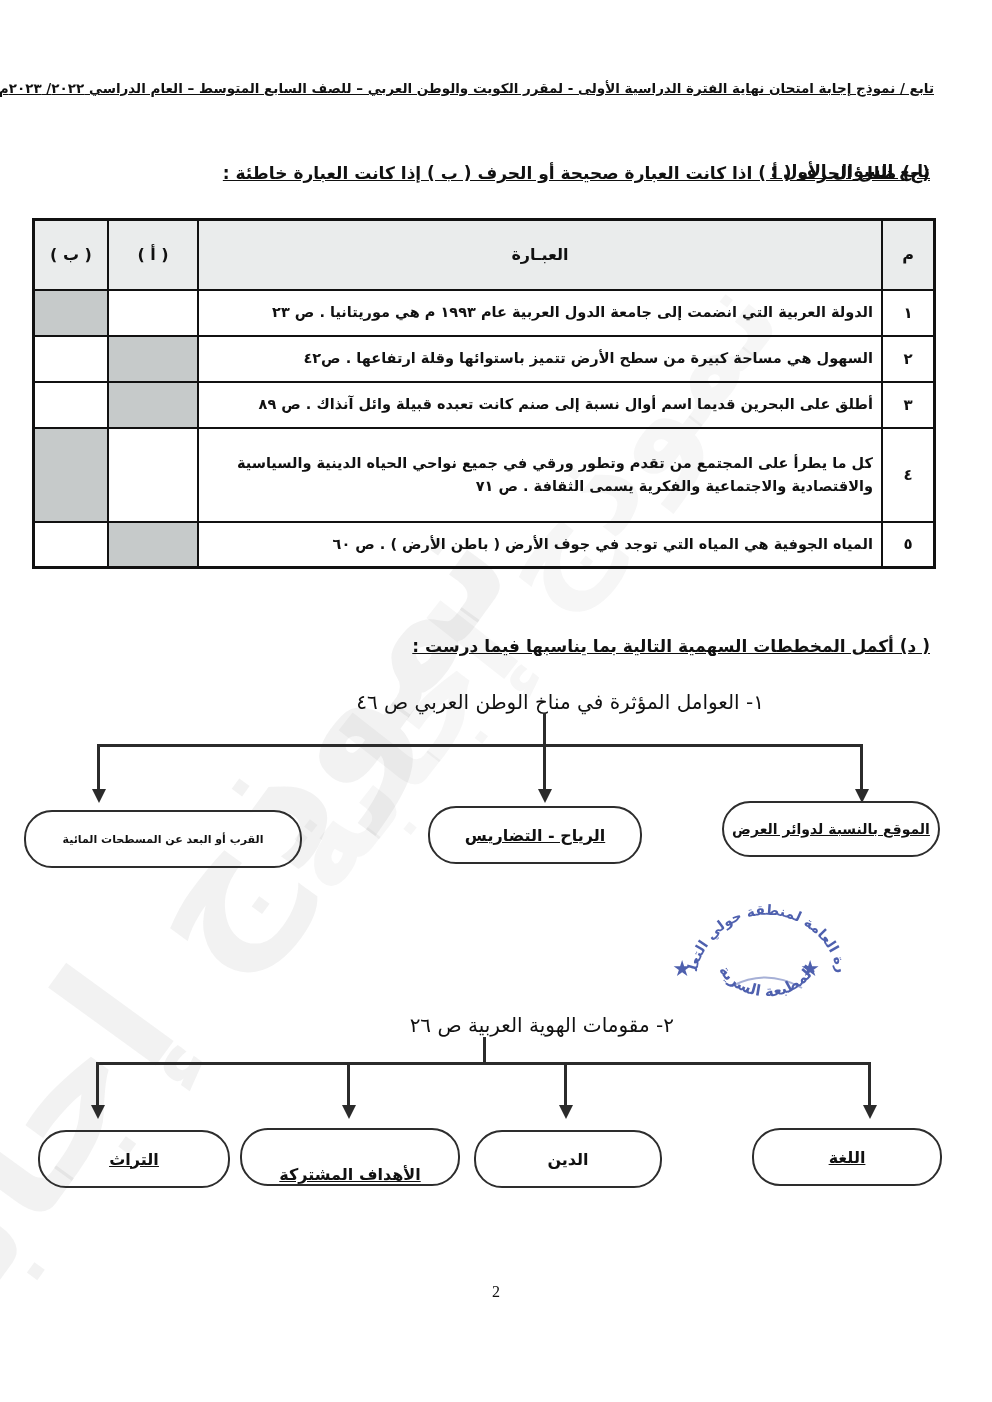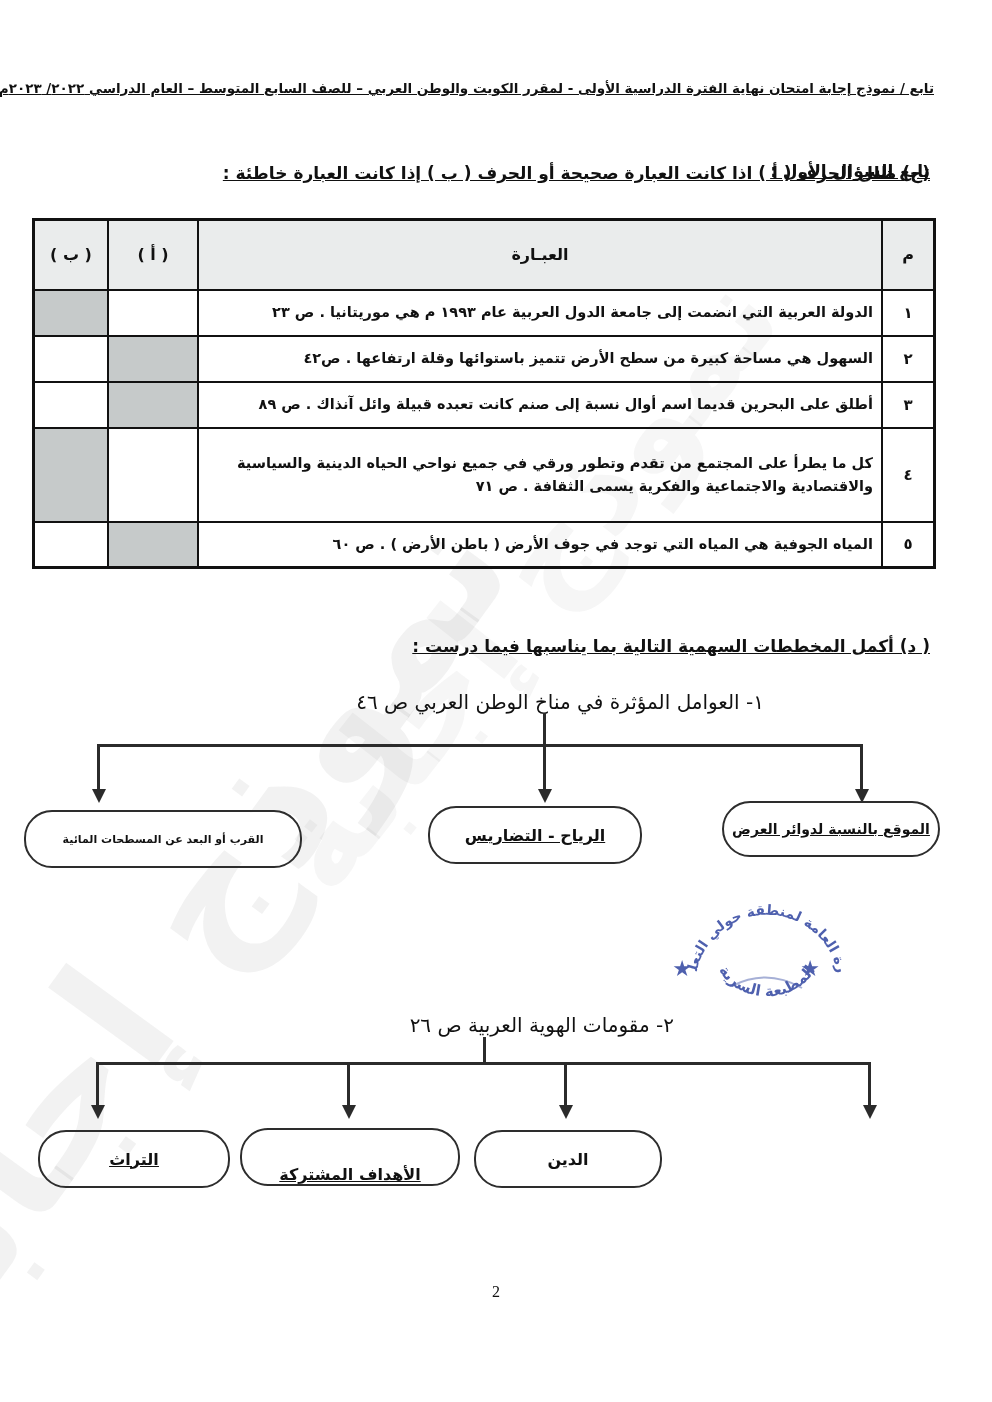--- a/index.html
+++ b/index.html
@@ -163,20 +163,23 @@
   <div class="hline" style="left:96px; top:1062px; width:775px;"></div>
   <div class="vline" style="left:96px;  top:1064px; height:42px;"></div>
   <div class="vline" style="left:347px; top:1064px; height:42px;"></div>
   <div class="vline" style="left:564px; top:1064px; height:42px;"></div>
   <div class="vline" style="left:868px; top:1064px; height:42px;"></div>
   <div class="arrowhead" style="left:91px;  top:1105px;"></div>
   <div class="arrowhead" style="left:342px; top:1105px;"></div>
   <div class="arrowhead" style="left:559px; top:1105px;"></div>
   <div class="arrowhead" style="left:863px; top:1105px;"></div>
 
+  <div class="obox fs16 filled" style="left:752px; top:1128px; width:186px; height:54px;">
+    <span class="box-label">اللغة</span>
+  </div>
   <div class="obox fs16" style="left:474px; top:1130px; width:184px; height:54px;">
     <span class="box-label">الدين</span>
   </div>
   <div class="obox fs16 filled" style="left:240px; top:1128px; width:216px; height:54px;align-items:flex-end;">
     <span class="box-label">الأهداف المشتركة</span>
   </div>
   <div class="obox fs16 filled" style="left:38px; top:1130px; width:188px; height:54px;text-decoration:underline;">
     <span class="box-label">التراث</span>
   </div>
 

